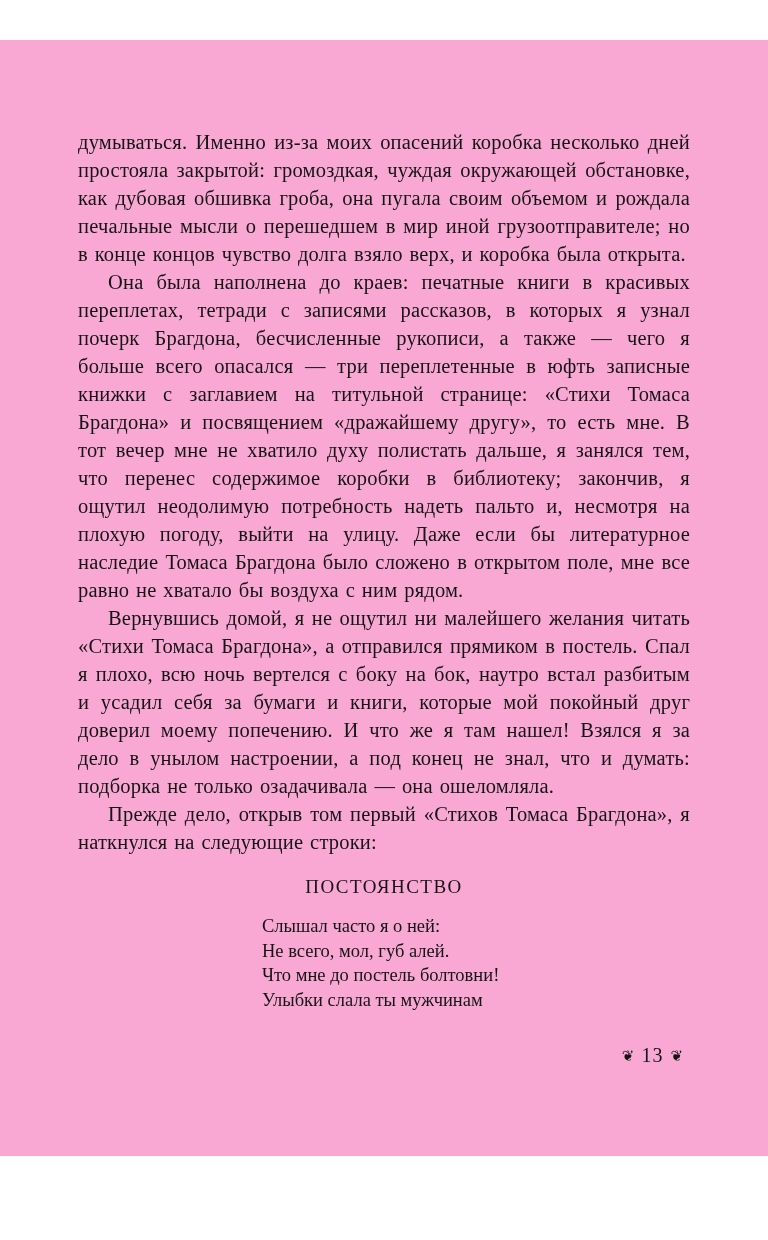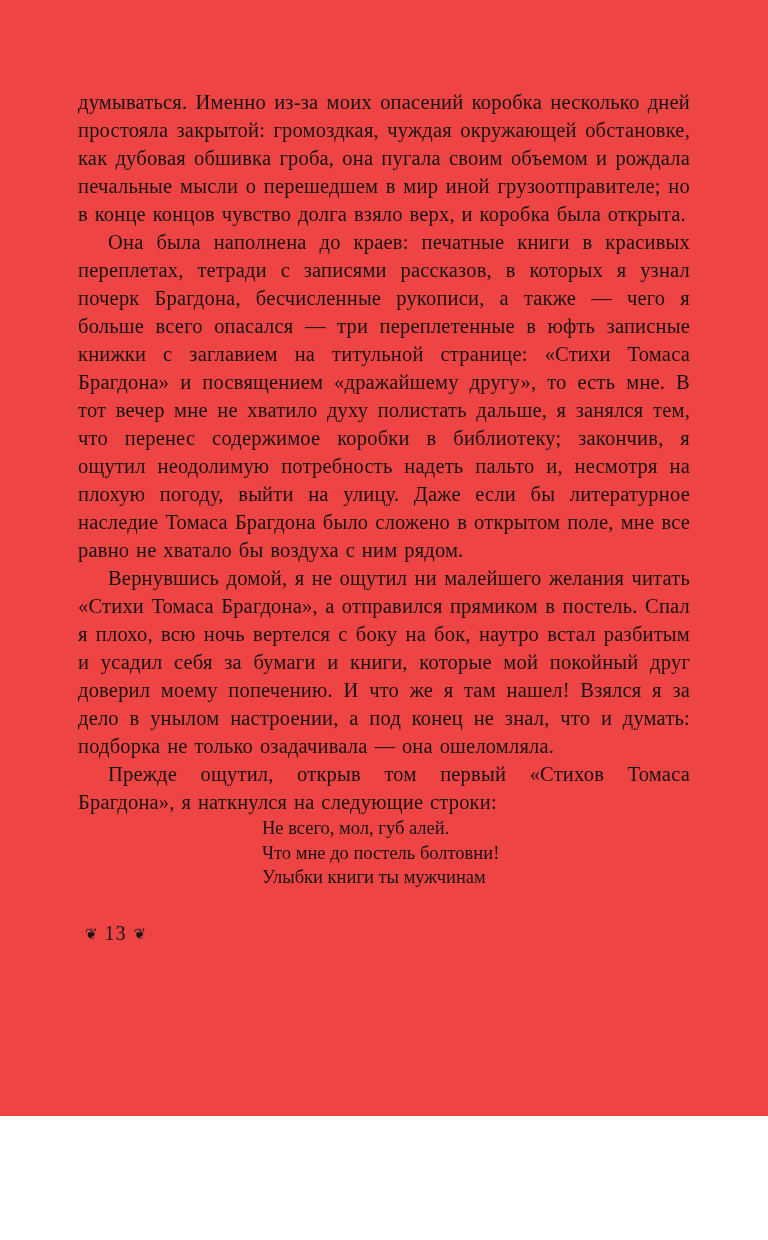--- a/index.html
+++ b/index.html
@@ -12,21 +12,22 @@
     height: 1240px;
     overflow: hidden;
     font-family: "Liberation Serif", "DejaVu Serif", serif;
     color: #151515;
   }
   .page {
     box-sizing: border-box;
     width: 768px;
     height: 1116px;
     padding: 88px 78px 0 78px;
-    background: #ef4444;
+    background: #f9a8d4;
+    margin-top: 40px;
   }
   .body-par {
     margin: 0;
     text-align: justify;
     font-size: 20.5px;
     line-height: 28px;
     letter-spacing: 0.2px;
     word-spacing: 1.5px;
   }
   .body-par.indent {
@@ -42,21 +43,21 @@
   .poem {
     margin-left: 184px;
     font-size: 18.5px;
     line-height: 24.5px;
   }
   .poem-line {
     white-space: pre;
   }
   .footer {
     margin-top: 32px;
-    text-align: left;
+    text-align: right;
     font-size: 20px;
   }
   .footer .ornament {
     font-size: 15px;
     position: relative;
     top: -1px;
     padding: 0 7px;
   }
   .footer .page-num {
     letter-spacing: 1px;
@@ -66,26 +67,28 @@
 <body>
 
 <div class="page">
 
   <p class="body-par">думываться. Именно из-за моих опасений коробка несколько дней простояла закрытой: громоздкая, чуждая окружающей обстановке, как дубовая обшивка гроба, она пугала своим объемом и рождала печальные мысли о перешедшем в мир иной грузоотправителе; но в конце концов чувство долга взяло верх, и коробка была открыта.</p>
 
   <p class="body-par indent">Она была наполнена до краев: печатные книги в красивых переплетах, тетради с записями рассказов, в которых я узнал почерк Брагдона, бесчисленные рукописи, а также — чего я больше всего опасался — три переплетенные в юфть записные книжки с заглавием на титульной странице: «Стихи Томаса Брагдона» и посвящением «дражайшему другу», то есть мне. В тот вечер мне не хватило духу полистать дальше, я занялся тем, что перенес содержимое коробки в библиотеку; закончив, я ощутил неодолимую потребность надеть пальто и, несмотря на плохую погоду, выйти на улицу. Даже если бы литературное наследие Томаса Брагдона было сложено в открытом поле, мне все равно не хватало бы воздуха с ним рядом.</p>
 
   <p class="body-par indent">Вернувшись домой, я не ощутил ни малейшего желания читать «Стихи Томаса Брагдона», а отправился прямиком в постель. Спал я плохо, всю ночь вертелся с боку на бок, наутро встал разбитым и усадил себя за бумаги и книги, которые мой покойный друг доверил моему попечению. И что же я там нашел! Взялся я за дело в унылом настроении, а под конец не знал, что и думать: подборка не только озадачивала — она ошеломляла.</p>
 
-  <p class="body-par indent">Прежде ощутил, открыв том первый «Стихов Томаса Брагдона», я наткнулся на следующие строки:</p>
+  <p class="body-par indent">Прежде дело, открыв том первый «Стихов Томаса Брагдона», я наткнулся на следующие строки:</p>
 
+  <h3 class="poem-title">ПОСТОЯНСТВО</h3>
 
   <div class="poem">
+    <div class="poem-line">Слышал часто я о ней:</div>
     <div class="poem-line">Не всего, мол, губ алей.</div>
     <div class="poem-line">Что мне до постель болтовни!</div>
-    <div class="poem-line">Улыбки книги ты мужчинам</div>
+    <div class="poem-line">Улыбки слала ты мужчинам</div>
   </div>
 
   <div class="footer">
     <span class="ornament">❦</span><span class="page-num">13</span><span class="ornament">❦</span>
   </div>
 
 </div>
 
 </body></html>

